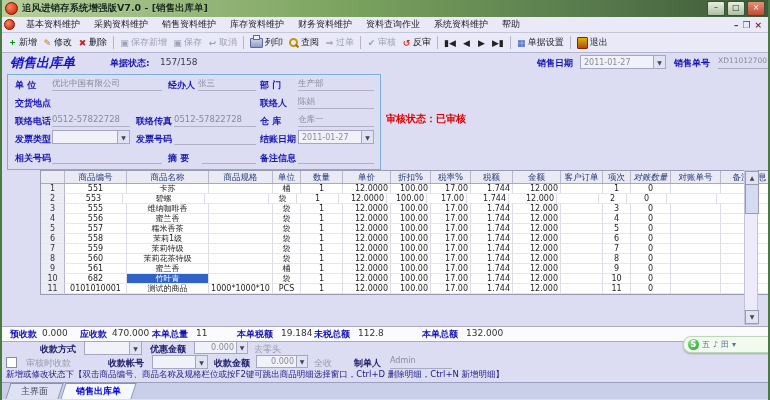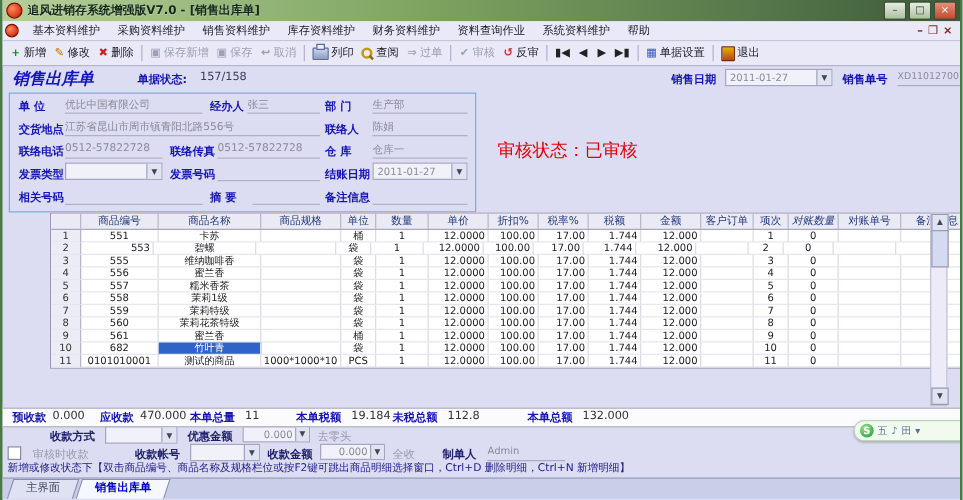--- a/index.html
+++ b/index.html
@@ -42,21 +42,21 @@
   .lbl{color:#1515b5;font-weight:bold;}
   .val{color:#3a3a55;}
   .combo{position:absolute;height:14px;background:#f1f1fa;border:1px solid #a6a6c2;box-sizing:border-box;
          display:flex;align-items:center;justify-content:space-between;padding-left:3px;color:#8a8a9a;font-size:8px;}
   .combo .ca{width:11px;align-self:stretch;background:#dfe3f2;border-left:1px solid #a6a6c2;display:flex;align-items:center;justify-content:center;font-size:6px;color:#445;}
   .uline{position:absolute;border-bottom:1px solid #aaaac4;color:#8a8a9a;height:12px;font-size:8px;white-space:nowrap;overflow:hidden;}
   
   .formbox{position:absolute;left:5px;top:74px;width:372px;height:94px;border:1px solid #7ab0d8;background:#dcdcf2;}
   .flb{position:absolute;color:#1515b5;font-weight:bold;white-space:nowrap;}
   .fld{position:absolute;border-bottom:1px solid #b0b0c8;color:#8a8a9a;height:12px;font-size:8.5px;white-space:nowrap;overflow:hidden;}
-  .audit{position:absolute;left:396px;top:112px;color:#e00000;font-weight:normal;font-size:14px;}
+  .audit{position:absolute;left:384px;top:112px;color:#e00000;font-weight:bold;font-size:10px;}
   
   .grid{position:absolute;left:3px;top:170px;width:738px;background:#fff;border:1px solid #9a9ab4;box-sizing:content-box;margin-left:35px;}
   .gh{display:flex;background:#eaeaf5;border-bottom:1px solid #a8a8c0;height:12px;}
   .gh .hc{box-sizing:border-box;border-right:1px solid #b8b8cc;color:#22387a;text-align:center;font-size:8.5px;line-height:12px;overflow:hidden;white-space:nowrap;}
   .trow{display:flex;height:10px;}
   .trow .c{box-sizing:border-box;border-right:1px solid #dcdce8;border-bottom:1px solid #e6e6ef;
            font-size:8px;line-height:9px;overflow:hidden;white-space:nowrap;padding:0 2px;color:#222;}
   .trow .c.rownum{background:#ececf5;border-right:1px solid #b8b8cc;text-align:center;color:#333;}
   .trow .c.r{text-align:right;} .trow .c.ctr{text-align:center;}
   .trow .c.sel{background:#2f63c8;color:#fff;}
@@ -213,21 +213,20 @@
 
   <div class="formbox">
     <span class="flb" style="left:7px;top:4px;">单  位</span>
     <span class="fld" style="left:44px;top:3px;width:110px;">优比中国有限公司</span>
     <span class="flb" style="left:160px;top:4px;">经办人</span>
     <span class="fld" style="left:190px;top:3px;width:58px;">张三</span>
     <span class="flb" style="left:252px;top:4px;">部  门</span>
     <span class="fld" style="left:290px;top:3px;width:76px;">生产部</span>
 
     <span class="flb" style="left:7px;top:22px;">交货地点</span>
-    <span class="fld" style="left:44px;top:21px;width:204px;">江苏省昆山市周市镇青阳北路556号</span>
     <span class="flb" style="left:252px;top:22px;">联络人</span>
     <span class="fld" style="left:290px;top:21px;width:76px;">陈娟</span>
 
     <span class="flb" style="left:7px;top:40px;">联络电话</span>
     <span class="fld" style="left:44px;top:39px;width:78px;">0512-57822728</span>
     <span class="flb" style="left:128px;top:40px;">联络传真</span>
     <span class="fld" style="left:166px;top:39px;width:82px;">0512-57822728</span>
     <span class="flb" style="left:252px;top:40px;">仓  库</span>
     <span class="fld" style="left:290px;top:39px;width:76px;">仓库一</span>
 
@@ -289,21 +288,21 @@
           <span class="c r" style="width: 42px;">1.744</span>
           <span class="c r" style="width: 48px;">12.000</span>
           <span class="c" style="width: 42px;"></span>
           <span class="c ctr" style="width: 28px;">1</span>
           <span class="c ctr" style="width: 40px;">0</span>
           <span class="c" style="width: 50px;"></span>
           <span class="c" style="width: 58px;"></span>
         </div>
         <div class="trow">
           <span class="c rownum ctr" style="width: 24px;">2</span>
-          <span class="c ctr" style="width: 58px; text-align: right;">553</span>
+          <span class="c ctr" style="width: 58px;">553</span>
           <span class="c ctr" style="width: 82px;">碧螺</span>
           <span class="c ctr" style="width: 64px;"></span>
           <span class="c ctr" style="width: 28px;">袋</span>
           <span class="c ctr" style="width: 42px;">1</span>
           <span class="c r" style="width: 48px;">12.0000</span>
           <span class="c r" style="width: 40px;">100.00</span>
           <span class="c r" style="width: 40px;">17.00</span>
           <span class="c r" style="width: 42px;">1.744</span>
           <span class="c r" style="width: 48px;">12.000</span>
           <span class="c" style="width: 42px;"></span>

